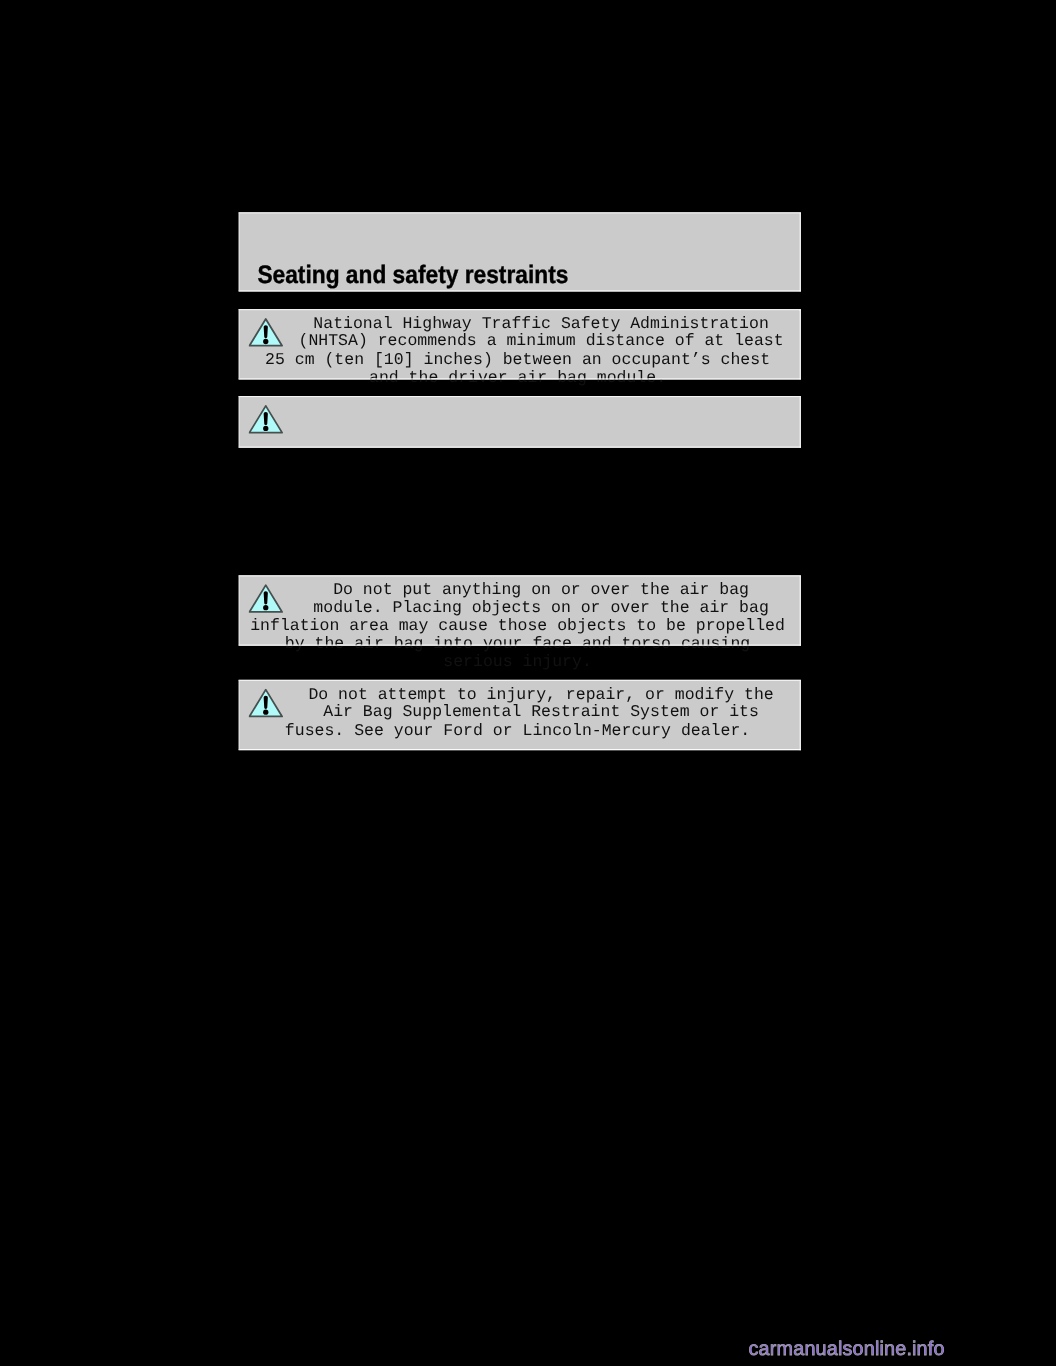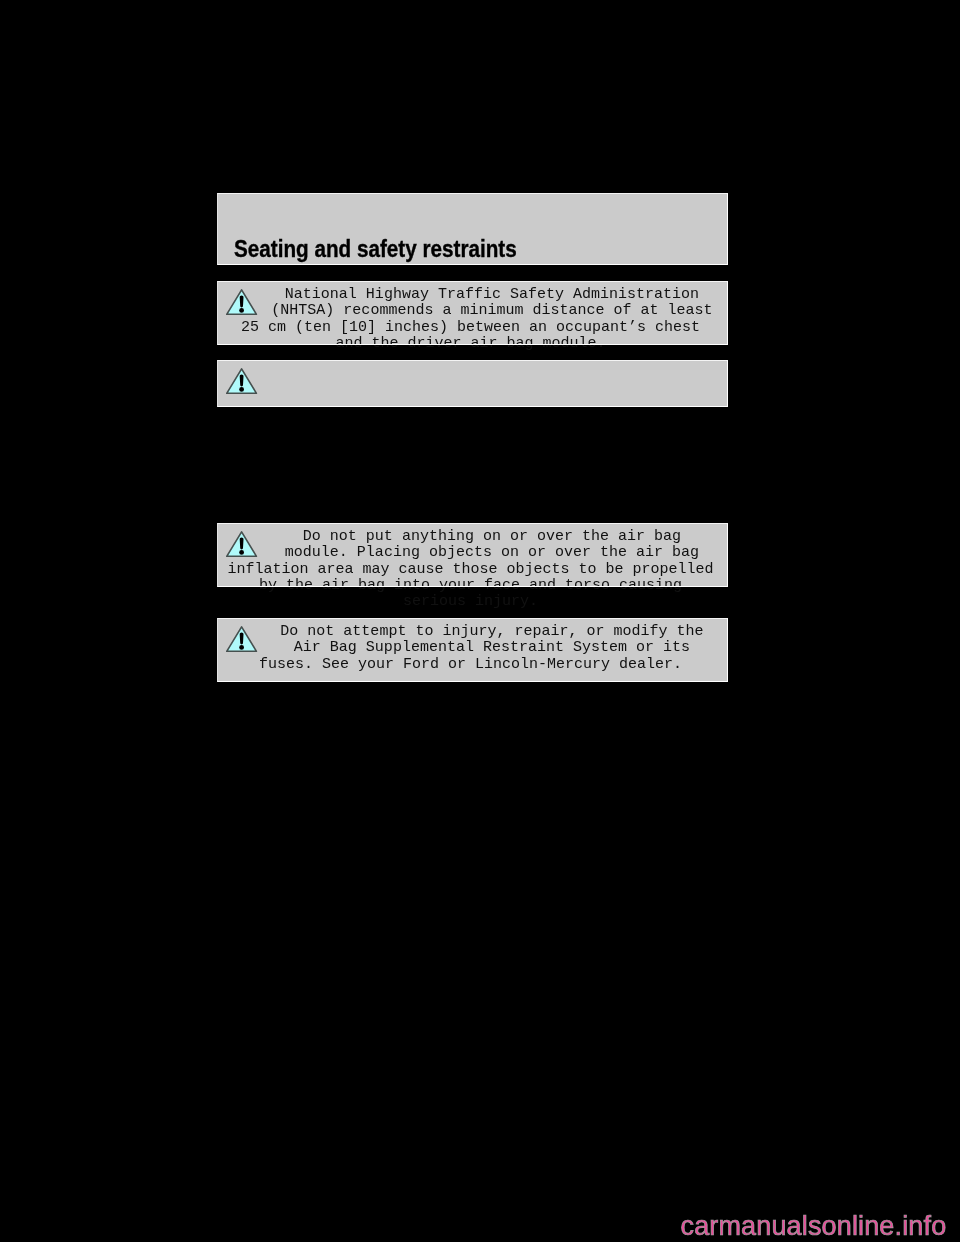--- a/index.html
+++ b/index.html
@@ -75,24 +75,24 @@
   }
   .warn-1 { top: 281px; height: 64px; }
   .warn-2 { top: 360px; height: 47px; }
   .warn-3 { top: 523px; height: 64px; }
   .warn-4 { top: 618px; height: 64px; }
   .wm {
     position: absolute;
     left: 680.5px;
     top: 1213px;
     font-family: "Liberation Sans", sans-serif;
-    font-size: 27px;
+    font-size: 18px;
     line-height: 27px;
     letter-spacing: 0.15px;
-    color: #ec4899;
+    color: #8b5cf6;
     -webkit-text-stroke: 0.7px #a3a3a3;
     white-space: nowrap;
   }
 </style>
 </head>
 <body>
 
 <div class="page">
 
   <div class="panel title-panel">

